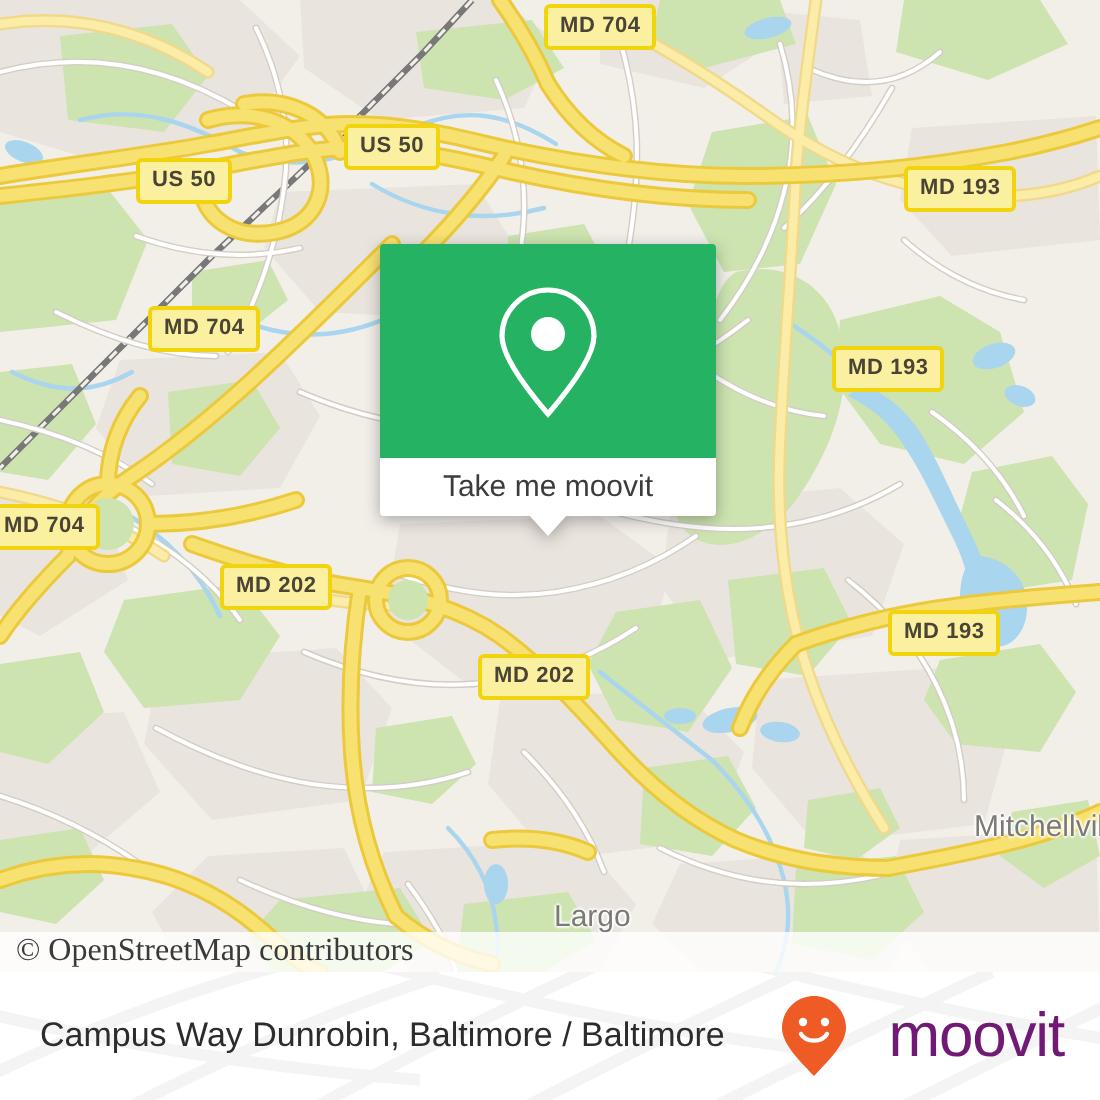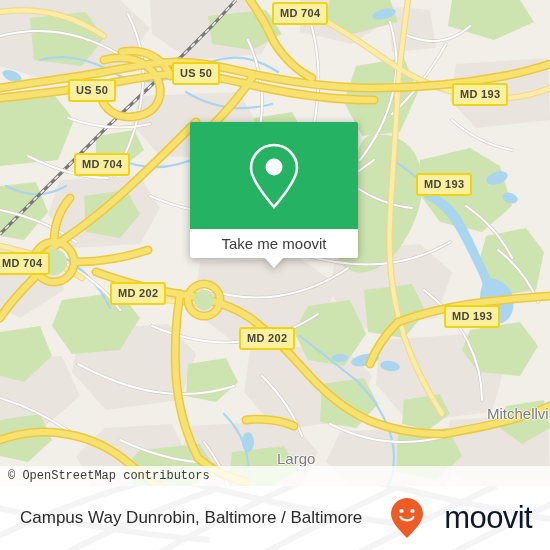--- a/index.html
+++ b/index.html
@@ -93,24 +93,24 @@
   }
   #callout-pin { display:block; }
 
   
   #attribution {
     position: absolute;
     left: 0; top: 466px;
     width: 550px; height: 20px;
     background: rgba(255,255,255,0.80);
     color: #3a3a3a;
-    font-size: 12px;
+    font-size: 16px;
     line-height: 20px;
     padding-left: 8px;
-    font-family: Liberation Mono, monospace;
+    font-family: Liberation Serif, serif;
     white-space: nowrap;
   }
 
   
   #footer {
     position: absolute;
     left: 0; top: 486px;
     width: 550px; height: 64px;
     background: #ffffff;
     overflow: hidden;
@@ -128,21 +128,21 @@
     font-size: 17px;
     font-family: "Liberation Sans", sans-serif;
     white-space: nowrap;
   }
   #brand {
     position: absolute;
     right: 18px; top: 0; height: 64px;
     display: flex; align-items: center; gap: 4px;
   }
   #brand-name {
-    color: #0f172a;
+    color: #701a75;
     font-size: 31px;
     letter-spacing: -0.6px;
     font-family: "Liberation Sans", sans-serif;
     line-height: 32px;
     margin-left: 16px;
   }
 </style>
 </head>
 <body>
 

